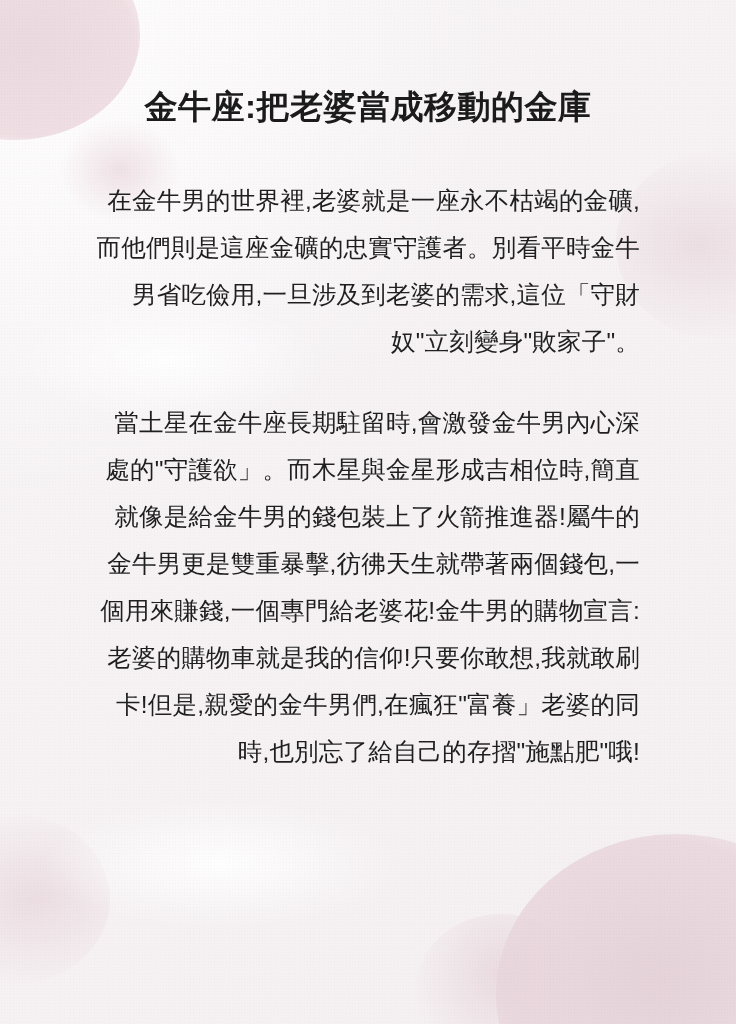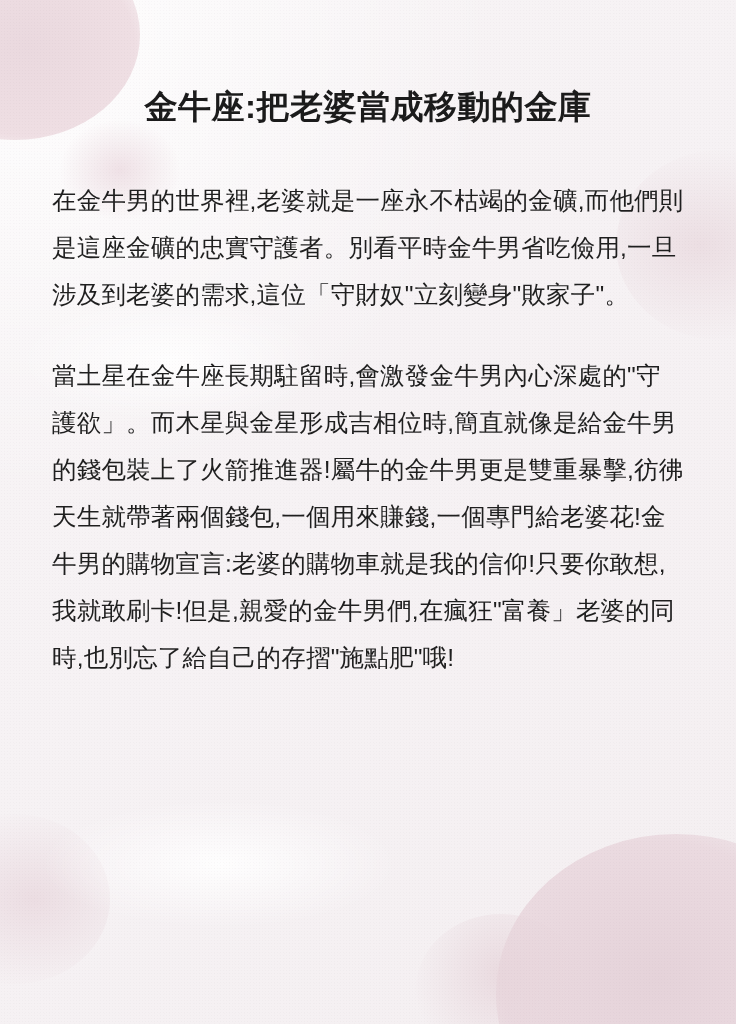--- a/index.html
+++ b/index.html
@@ -84,21 +84,21 @@
     background-image:
       radial-gradient(rgba(120,100,110,0.10) 0.5px, rgba(0,0,0,0) 0.6px),
       radial-gradient(rgba(120,100,110,0.07) 0.5px, rgba(0,0,0,0) 0.6px);
     background-size: 3px 3px, 5px 5px;
     background-position: 0 0, 2px 1px;
   }
 
   .content {
     position: relative;
     z-index: 2;
-    padding: 0 52px;
+    padding: 0 96px;
   }
 
   .title {
     margin: 0;
     padding-top: 86px;
     text-align: center;
     font-size: 33px;
     font-weight: bold;
     letter-spacing: 0.5px;
     color: #1b1b1b;
@@ -108,21 +108,21 @@
   .body-block {
     margin-top: 48px;
   }
 
   .paragraph {
     margin: 0 0 34px 0;
     font-size: 24.5px;
     line-height: 1.92;
     color: #1f1f1f;
     letter-spacing: 0.2px;
-    text-align: left;
+    text-align: right;
     word-break: break-all;
   }
   .paragraph:last-child {
     margin-bottom: 0;
   }
   .paragraph.second {
     margin-top: 6px;
   }
 </style>
 </head>

